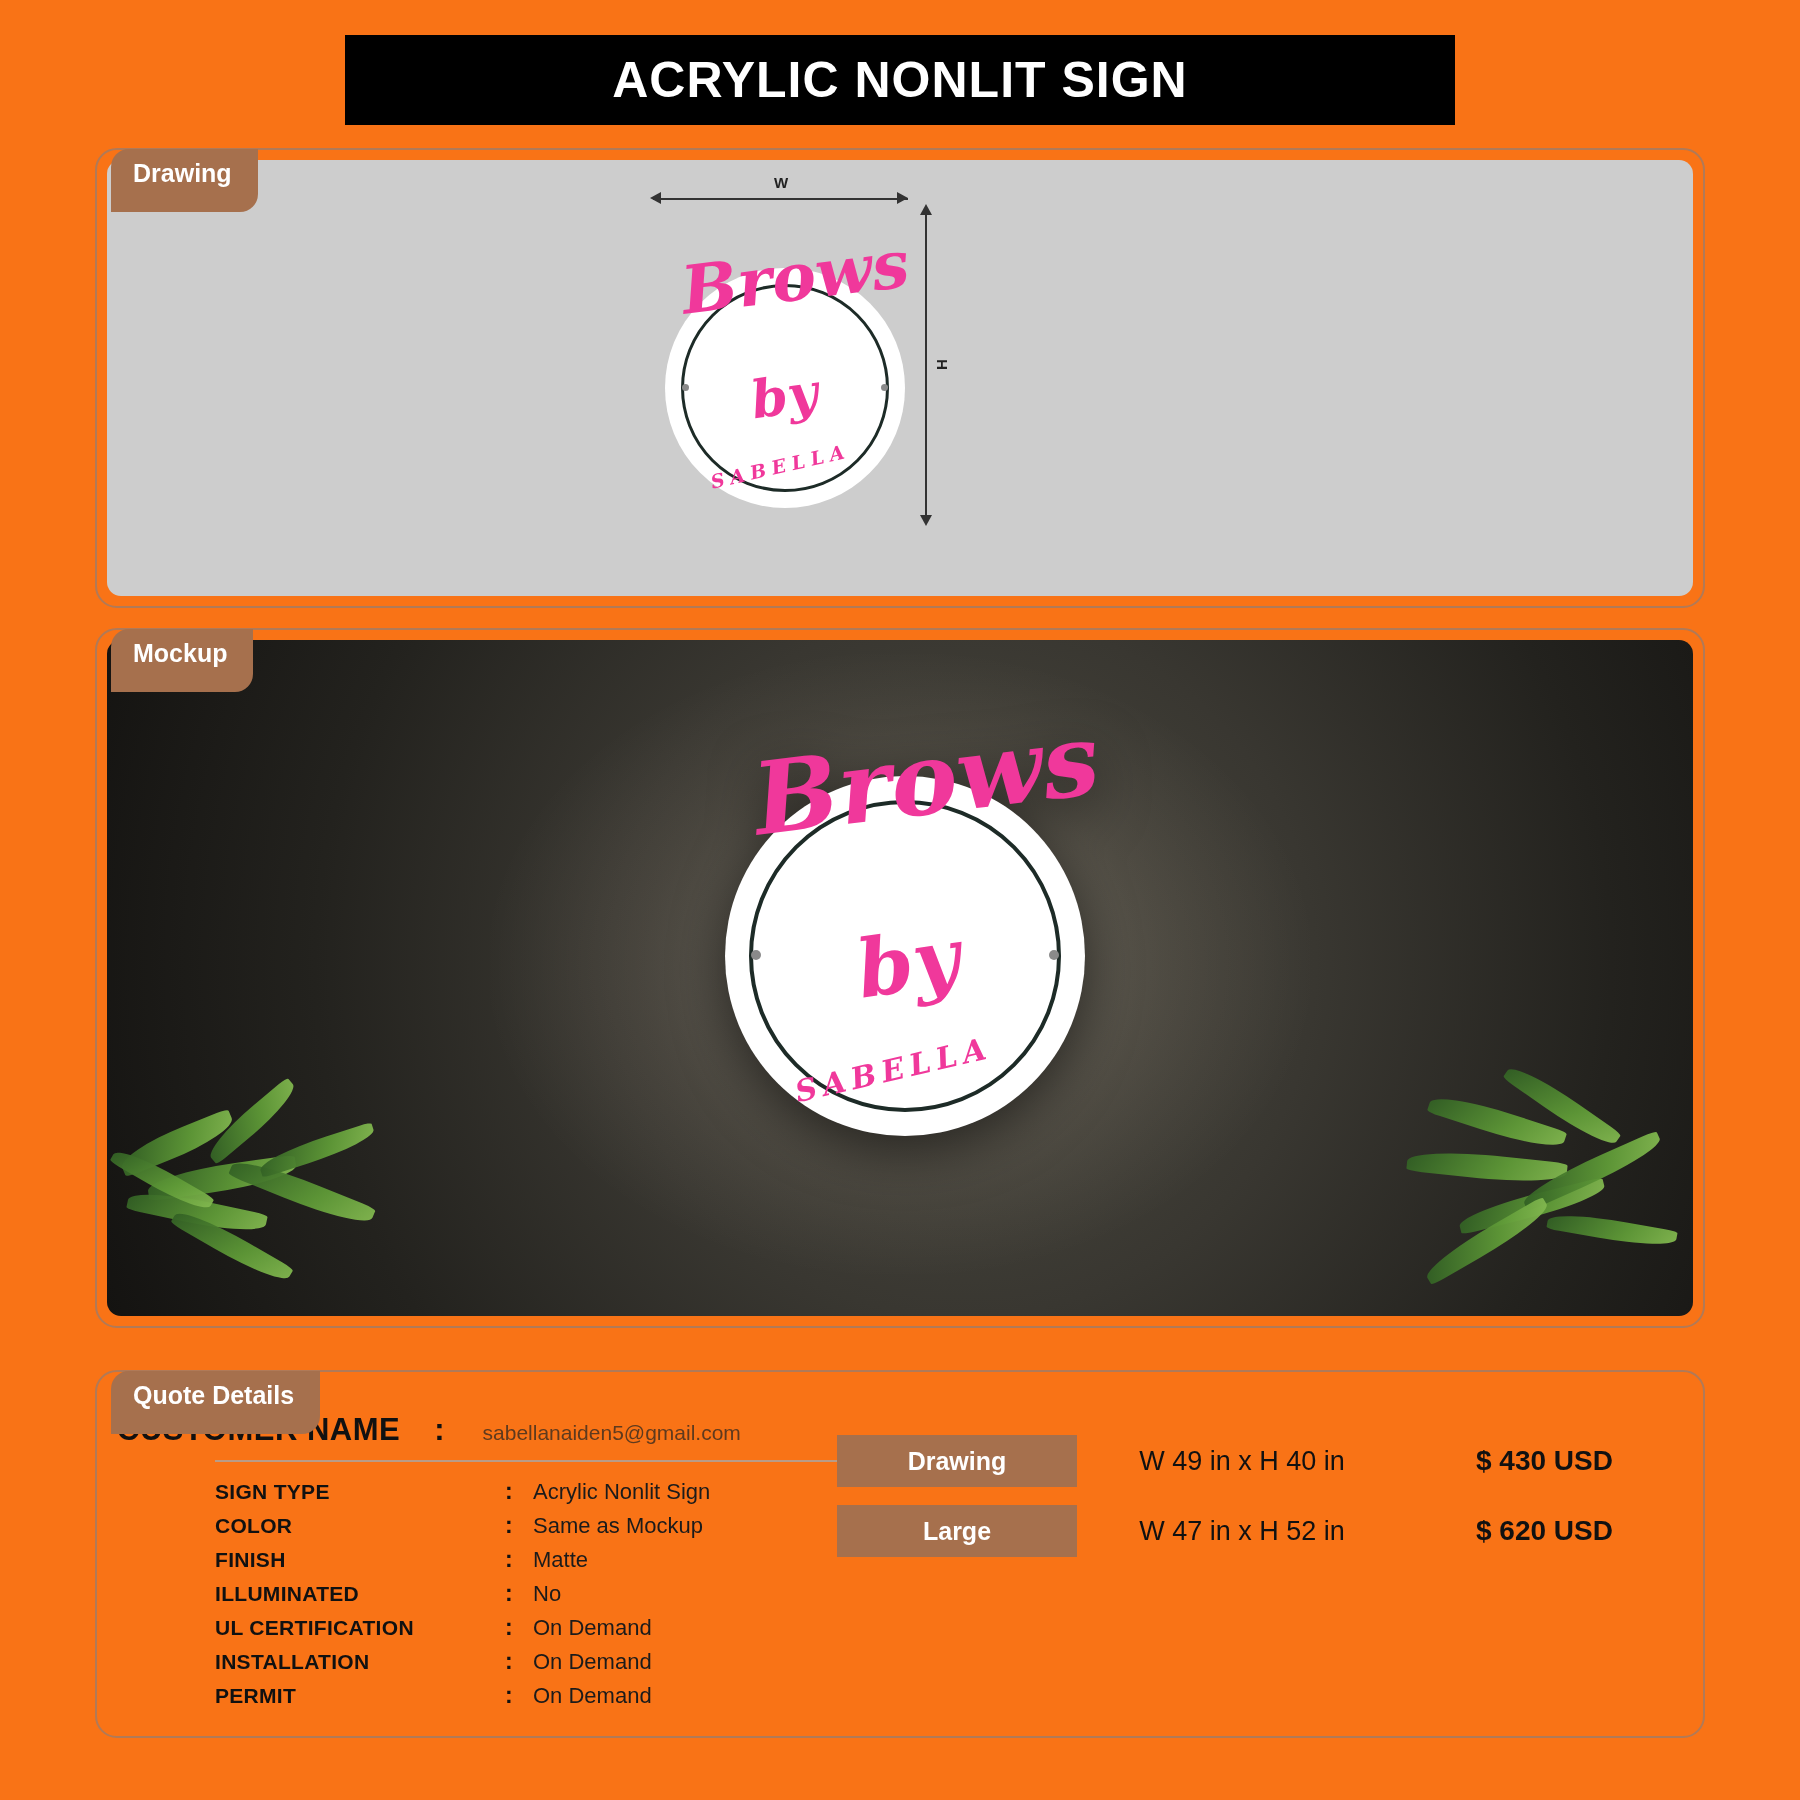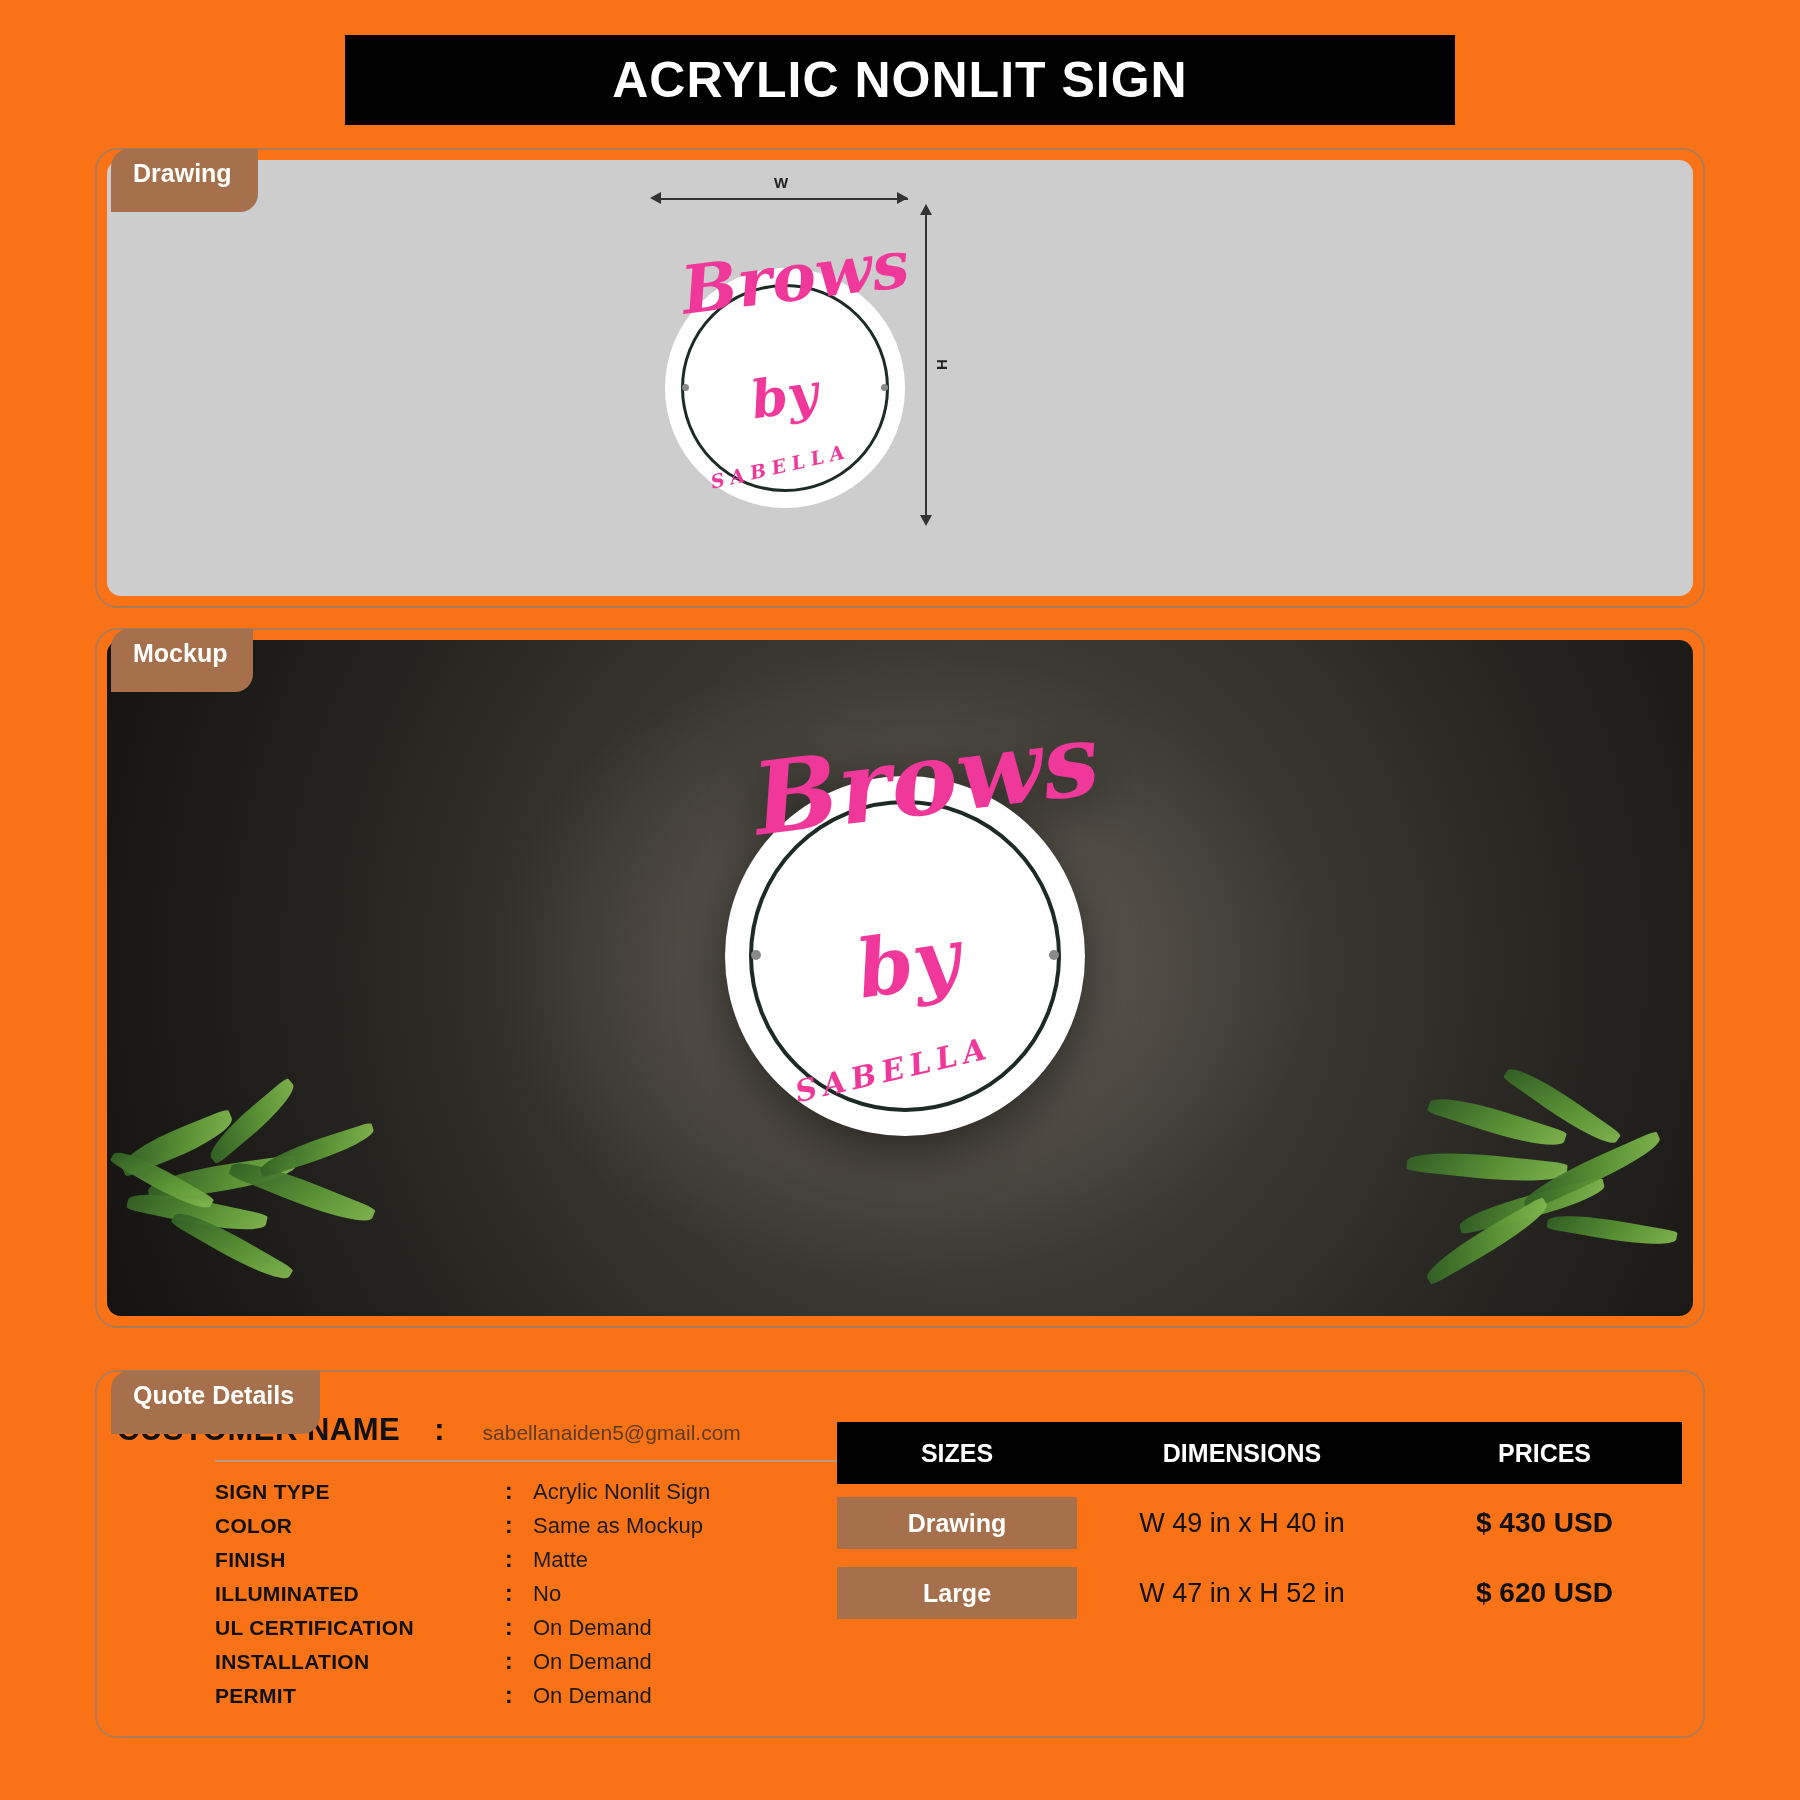--- a/index.html
+++ b/index.html
@@ -423,25 +423,20 @@
           <span class="spec-val">On Demand</span>
         </div>
         <div class="spec-row">
           <span class="spec-key">PERMIT</span>
           <span class="spec-colon">:</span>
           <span class="spec-val">On Demand</span>
         </div>
       </div>
 
       <div class="price-table">
-        <div class="pt-header">
-          <div class="pt-h1">SIZES</div>
-          <div class="pt-h2">DIMENSIONS</div>
-          <div class="pt-h3">PRICES</div>
-        </div>
 
         <div class="pt-row">
           <div class="pt-size">Drawing</div>
           <div class="pt-dim">W 49 in x H 40 in</div>
           <div class="pt-price">$ 430 USD</div>
         </div>
         <div class="pt-row">
           <div class="pt-size">Large</div>
           <div class="pt-dim">W 47 in x H 52 in</div>
           <div class="pt-price">$ 620 USD</div>

